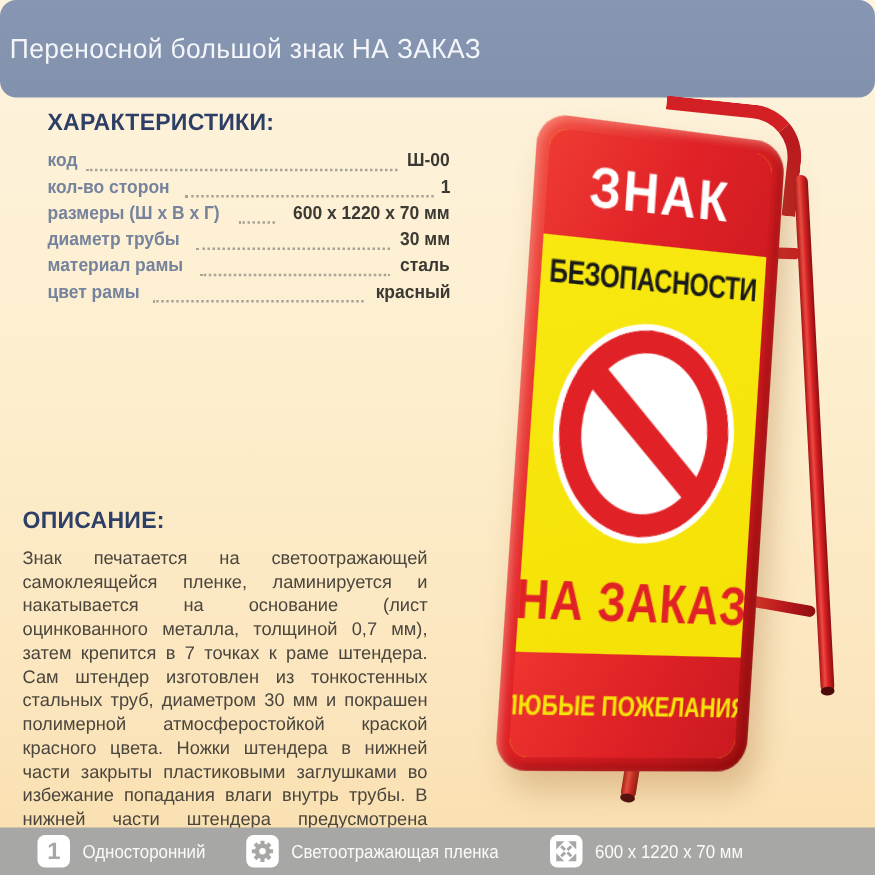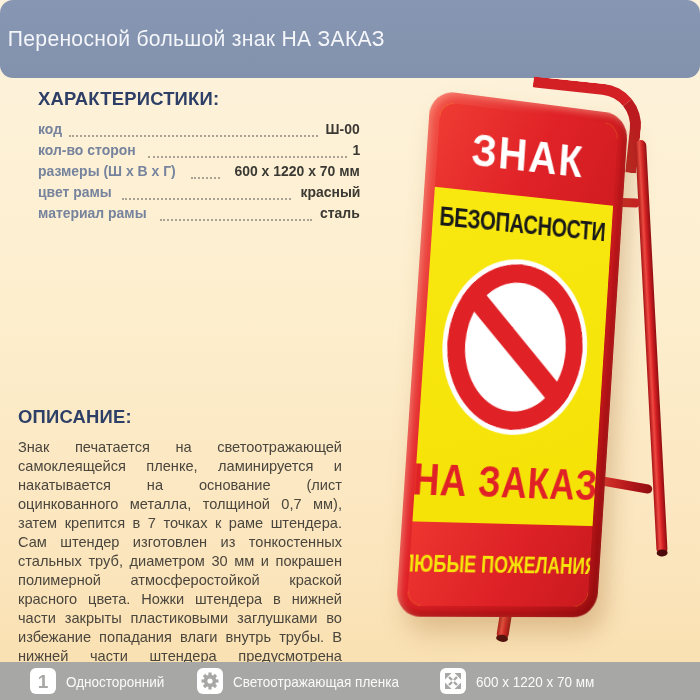--- a/index.html
+++ b/index.html
@@ -104,28 +104,33 @@
       <span class="char-label">кол-во сторон</span>
       <span class="char-dots"></span>
       <span class="char-value">1</span>
     </div>
     <div class="char-row">
       <span class="char-label">размеры (Ш х В х Г)</span>
       <span class="char-dots"></span>
       <span class="char-value">600 х 1220 х 70 мм</span>
     </div>
     <div class="char-row">
+      <span class="char-label">диаметр трубы</span>
+      <span class="char-dots"></span>
+      <span class="char-value">30 мм</span>
+    </div>
+    <div class="char-row">
+      <span class="char-label">материал рамы</span>
+      <span class="char-dots"></span>
+      <span class="char-value">сталь</span>
+    </div>
+    <div class="char-row">
       <span class="char-label">цвет рамы</span>
       <span class="char-dots"></span>
       <span class="char-value">красный</span>
-    </div>
-    <div class="char-row">
-      <span class="char-label">материал рамы</span>
-      <span class="char-dots"></span>
-      <span class="char-value">сталь</span>
     </div>
   </div>
 
   <div class="desc-block">
     <h2 class="section-heading">ОПИСАНИЕ:</h2>
     <p class="desc-text">Знак печатается на светоотражающей самоклеящейся пленке, ламинируется и накатывается на основание (лист оцинкованного металла, толщиной 0,7 мм), затем крепится в 7 точках к раме штендера. Сам штендер изготовлен из тонкостенных стальных труб, диаметром 30 мм и покрашен полимерной атмосферостойкой краской красного цвета. Ножки штендера в нижней части закрыты пластиковыми заглушками во избежание попадания влаги внутрь трубы. В нижней части штендера предусмотрена специальная петля для крепления защитных тросов и цепей</p>
   </div>
 
   <div class="scene">
     <div class="back-curve"></div>

